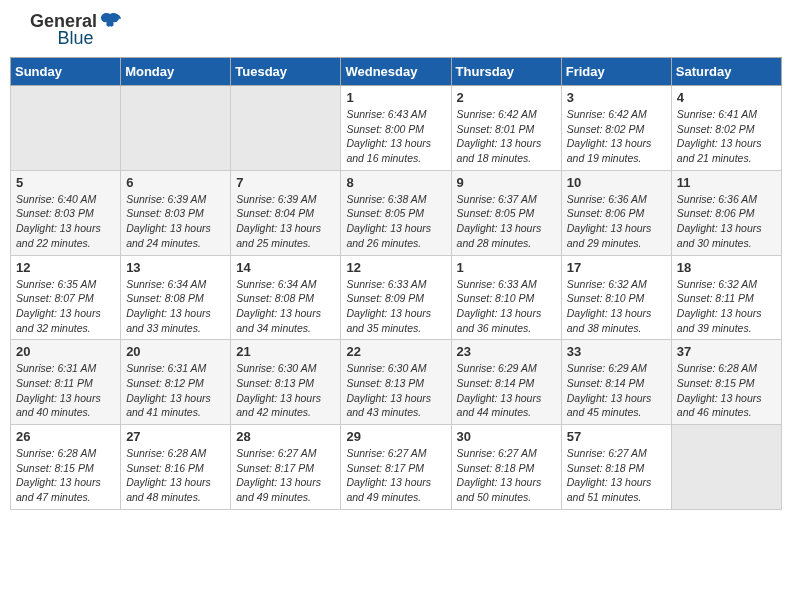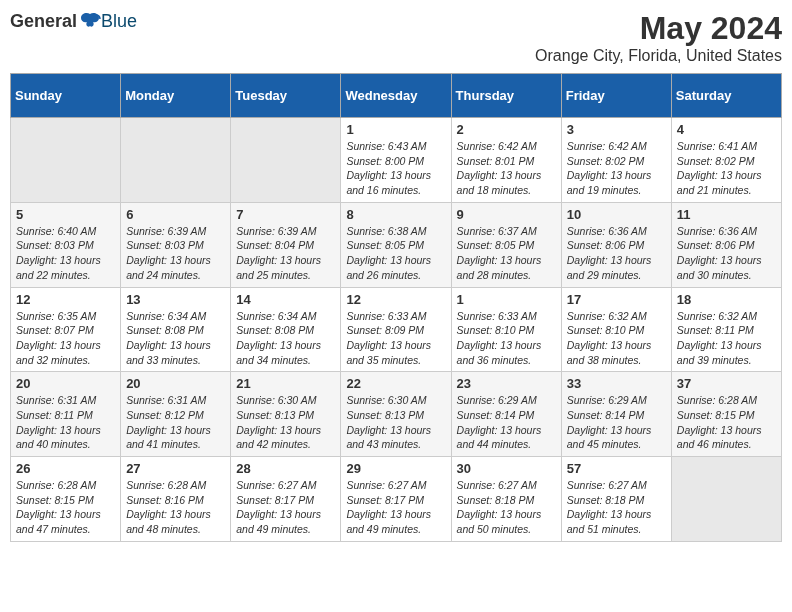--- a/index.html
+++ b/index.html
@@ -11,22 +11,23 @@
       padding: 10px;
     }
     .header-area {
       display: flex;
       justify-content: space-between;
       align-items: flex-start;
       margin-bottom: 8px;
     }
     .logo {
       display: flex;
-      flex-direction: row;
-      align-items: flex-end;
+      flex-direction: column;
+      align-items: center;
+      margin-left: 20px;
     }
     .title-area {
       text-align: right;
     }
     .main-title {
       font-size: 32px;
       font-weight: bold;
       color: #333;
     }
     .subtitle {
@@ -36,21 +37,21 @@
     .calendar-table {
       width: 100%;
       border-collapse: collapse;
       table-layout: fixed;
     }
     .calendar-table thead tr th {
       background-color: #1a5fa8;
       color: #fff;
       font-size: 13px;
       font-weight: bold;
-      padding: 14px 4px;
+      padding: 6px 4px;
       border: 1px solid #aaa;
       text-align: left;
     }
     .calendar-table tbody tr td {
       border: 1px solid #ccc;
       vertical-align: top;
       padding: 4px 5px;
       font-size: 11px;
       color: #333;
       height: 80px;
@@ -83,24 +84,20 @@
     <div class="logo">
       <div style="display:flex; align-items:center; gap:2px;">
         <span style="font-size:18px; font-weight:bold; color:#333;">General</span>
         <svg width="22" height="22" viewBox="0 0 22 22">
           <path d="M11 4 C14 2, 20 3, 20 8 C20 11, 17 13, 14 12 C16 15, 13 18, 11 16 C9 18, 6 15, 8 12 C5 13, 2 11, 2 8 C2 3, 8 2, 11 4Z" fill="#1a5fa8"></path>
           <path d="M14 6 C17 4, 21 5, 21 9" stroke="#1a5fa8" stroke-width="1.5" fill="none"></path>
         </svg>
       </div>
       <span style="font-size:18px; font-weight:normal; color:#0c4a6e; margin-top:-4px;">Blue</span>
     </div>
-    <div class="title-area">
-      <div class="main-title">May 2024</div>
-      <div class="subtitle">Orange City, Florida, United States</div>
-    </div>
   </div>
 
   <table class="calendar-table">
     <thead>
       <tr>
       <th>Sunday</th>
           <th>Monday</th>
           <th>Tuesday</th>
           <th>Wednesday</th>
           <th>Thursday</th>

